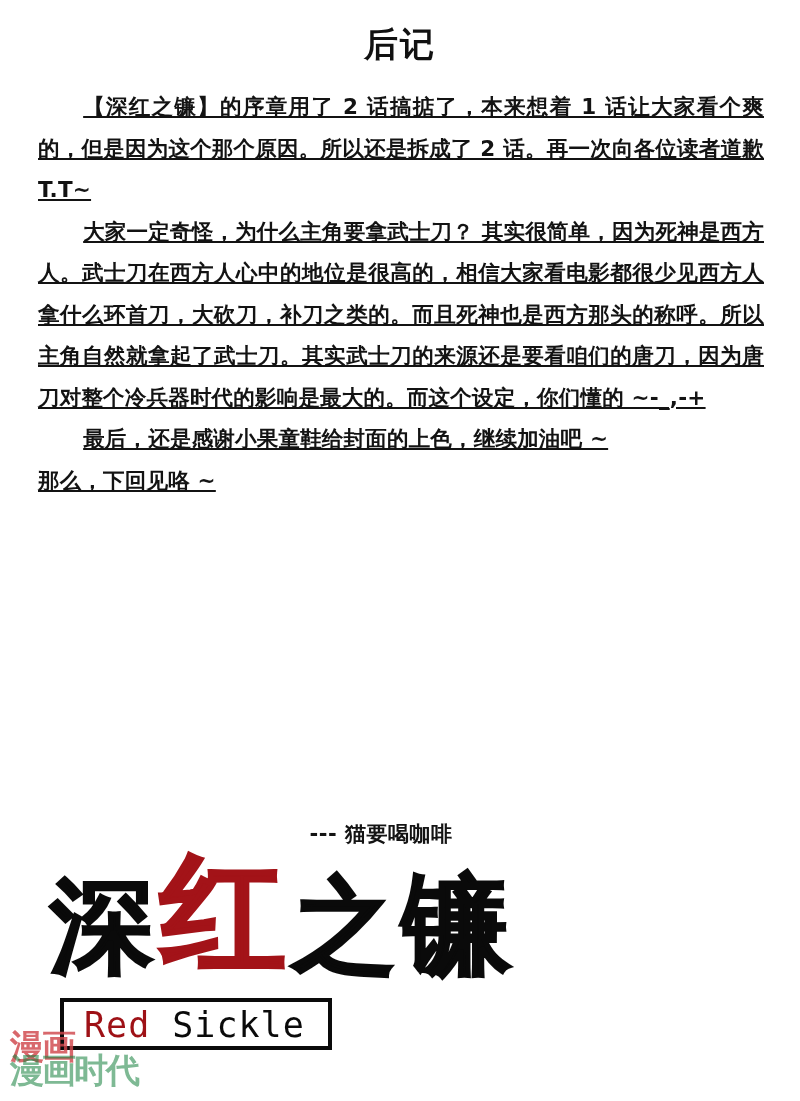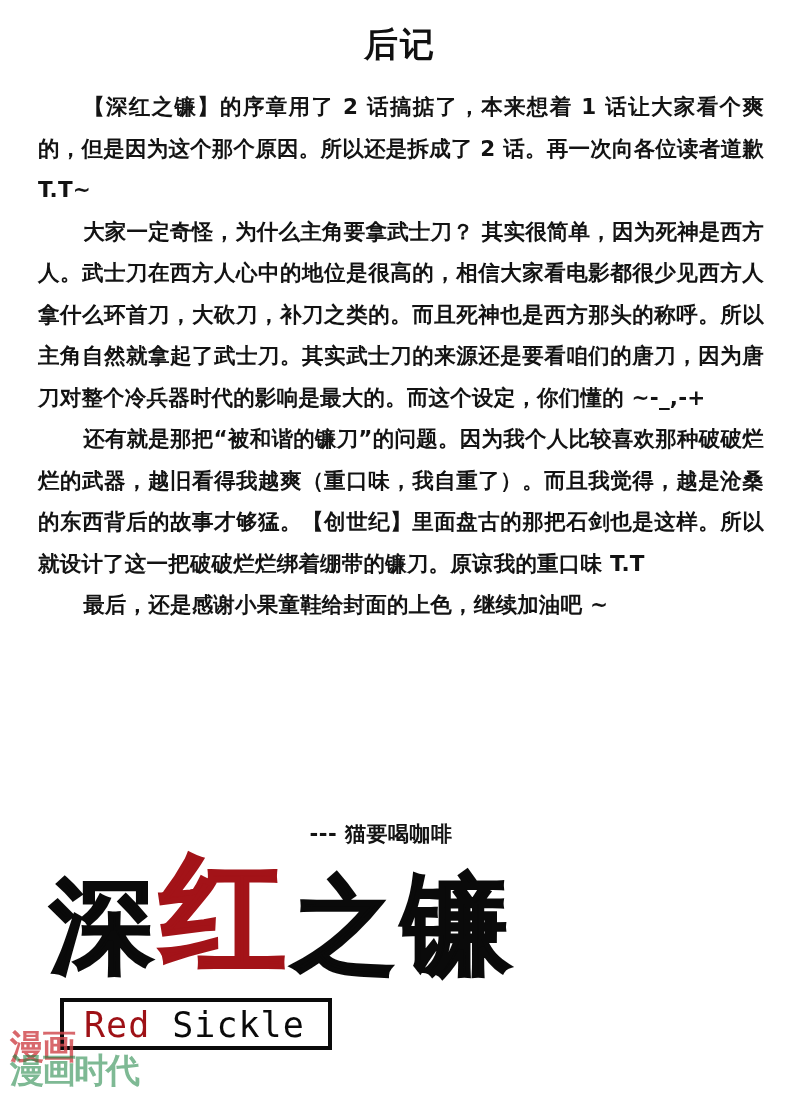--- a/index.html
+++ b/index.html
@@ -45,20 +45,21 @@
     font-weight: bold;
     text-align: justify;
     text-justify: inter-character;
     letter-spacing: 0.2px;
   }
   .para {
     margin: 0;
     text-indent: 2.1em;
     text-align: justify;
     text-justify: inter-character;
+    text-decoration: underline;
   }
   .para.no-indent {
     text-indent: 0;
   }
 
   
   .signature {
     position: absolute;
     top: 820px;
     left: 0;
@@ -171,22 +172,22 @@
 </head>
 <body>
 
 <div class="page">
 
   <div class="afterword-title">后记</div>
 
   <div class="body-text">
     <p class="para">【深红之镰】的序章用了 2 话搞掂了，本来想着 1 话让大家看个爽的，但是因为这个那个原因。所以还是拆成了 2 话。再一次向各位读者道歉 T.T~</p>
     <p class="para">大家一定奇怪，为什么主角要拿武士刀？ 其实很简单，因为死神是西方人。武士刀在西方人心中的地位是很高的，相信大家看电影都很少见西方人拿什么环首刀，大砍刀，补刀之类的。而且死神也是西方那头的称呼。所以主角自然就拿起了武士刀。其实武士刀的来源还是要看咱们的唐刀，因为唐刀对整个冷兵器时代的影响是最大的。而这个设定，你们懂的 ~-_,-+</p>
-    <p class="para">还有就是那把“被和谐的镰刀”的问题。因为我个人比较喜欢那种破破烂烂的武器，越旧看得我越爽（重口味，我自重了）。而且我觉得，越是沧桑的东西背后的故事才够猛。【创世纪】里面盘古的那把石剑也是这样。所以就设计了这一把破破烂烂绑着绷带的镰刀。原谅我的重口味 T.T</p>
     <p class="para">最后，还是感谢小果童鞋给封面的上色，继续加油吧 ~</p>
+    <p class="para no-indent">那么，下回见咯 ~</p>
   </div>
 
   <div class="signature">--- 猫要喝咖啡</div>
 
   <div class="logo-block">
     <div class="logo-cjk"><span class="ch-1">深</span><span class="ch-red">红</span><span class="ch-3">之</span><span class="ch-4">镰</span></div>
 
     <div class="logo-en-box">
       <div class="logo-en"><span class="en-red">Red</span>&nbsp;<span class="en-black">Sickle</span></div>
     </div>

